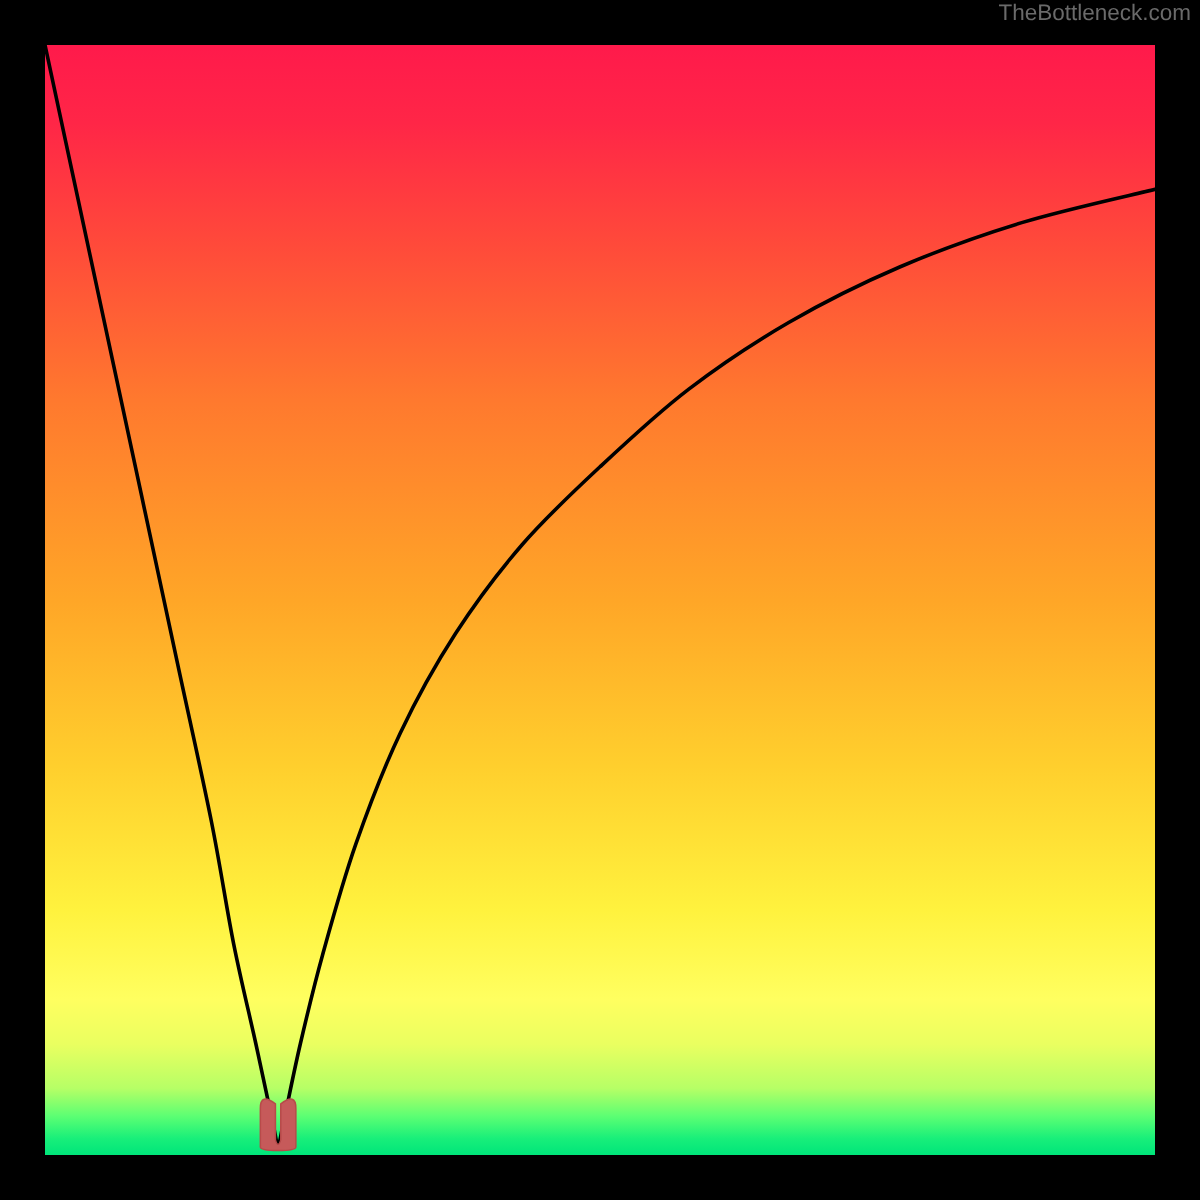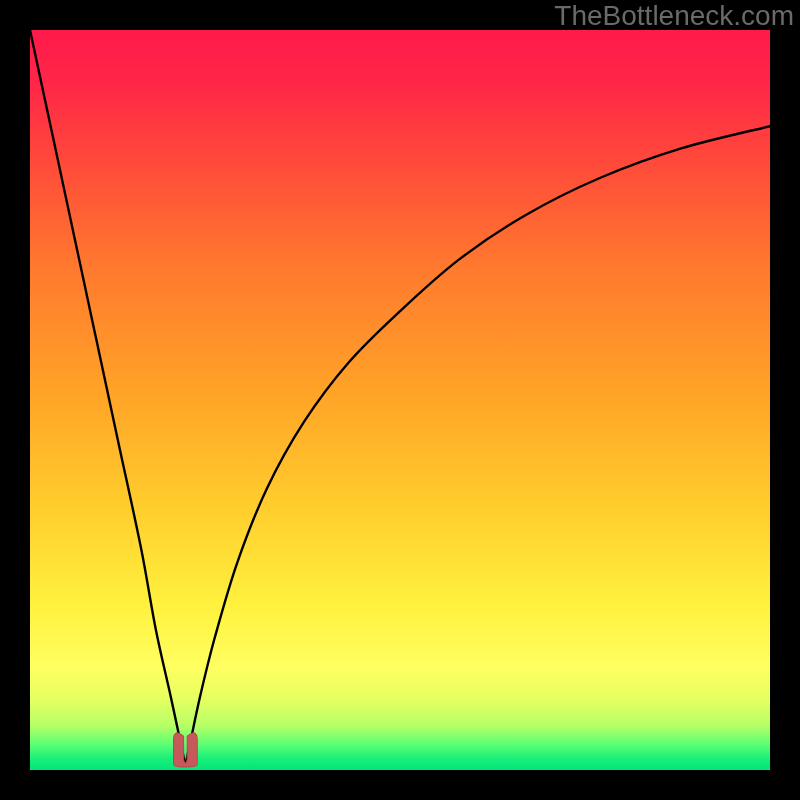--- a/index.html
+++ b/index.html
@@ -22,21 +22,21 @@
     top: 0;
     width: 800px;
     height: 800px;
     background: #000;
   }
   #attribution {
     position: absolute;
     top: 0;
     right: 6px;
     color: #6a6a6a;
-    font-size: 28px;
+    font-size: 15px;
     font-weight: 400;
     letter-spacing: 0;
     user-select: none;
   }
   svg {
     position: absolute;
     left: 0;
     top: 0;
   }
 </style>

